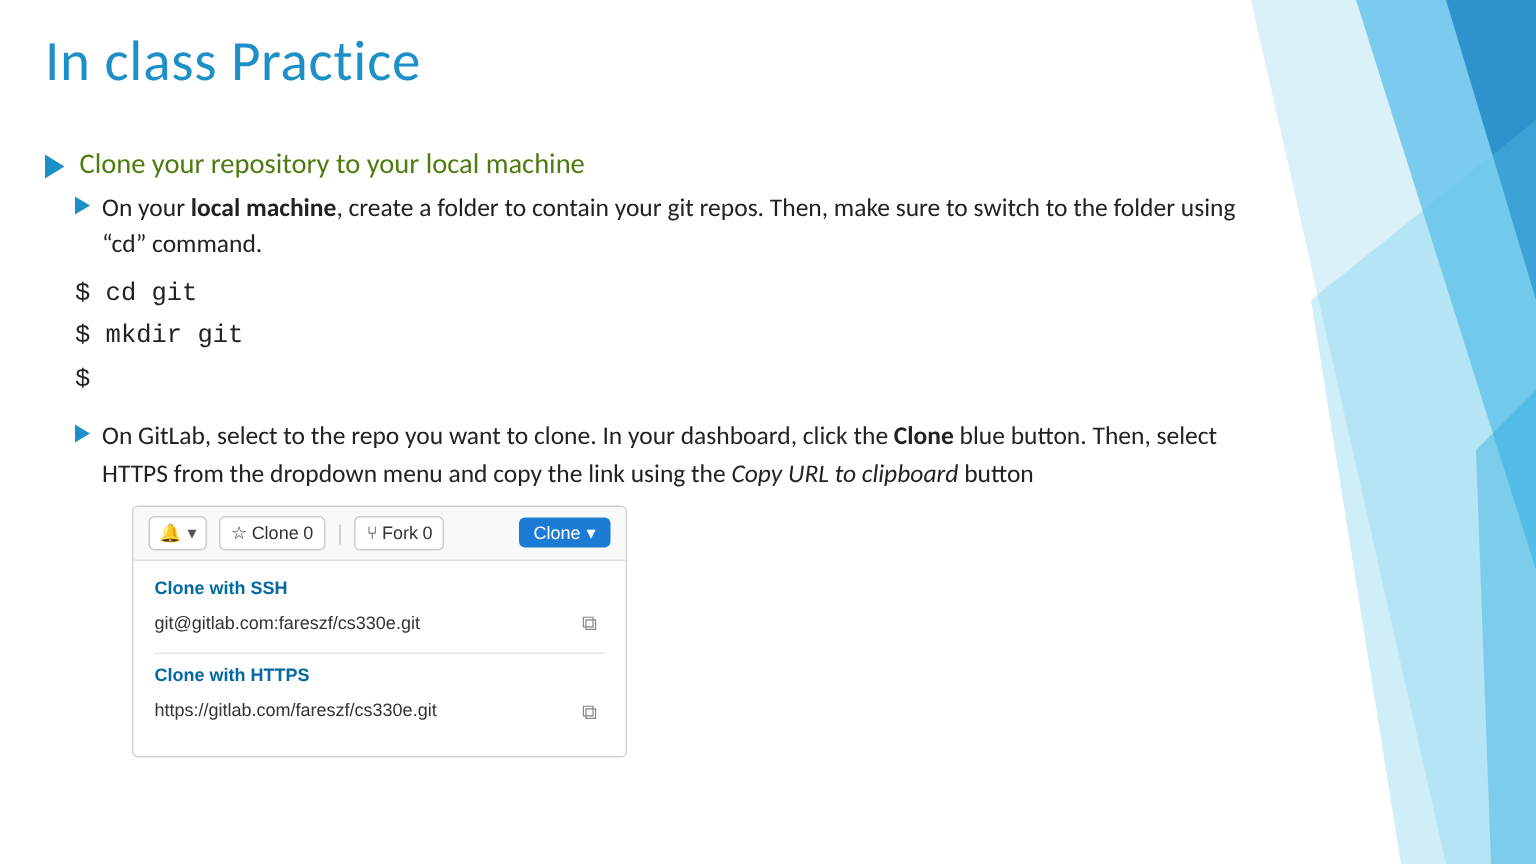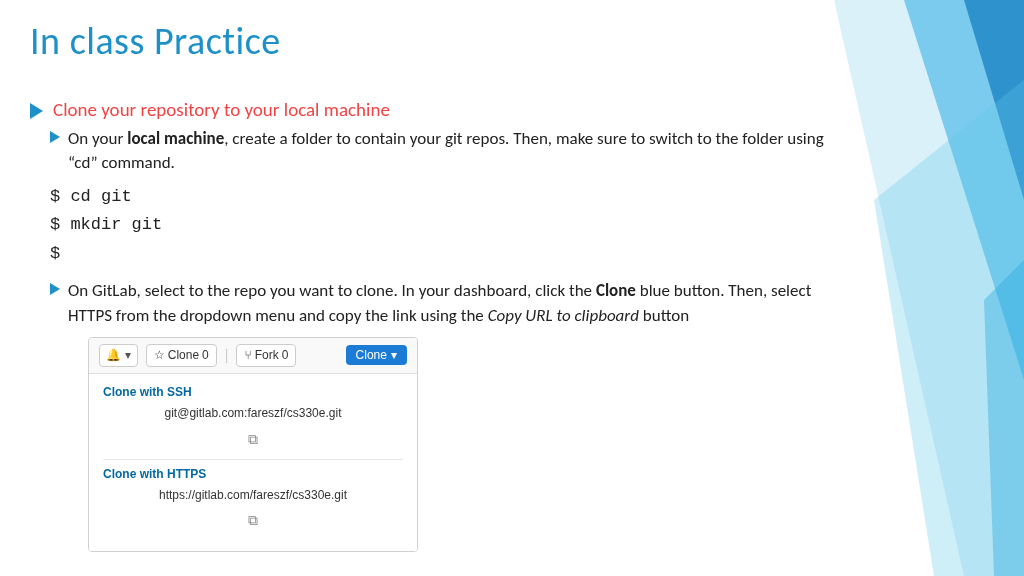--- a/index.html
+++ b/index.html
@@ -44,21 +44,21 @@
     .main-list {
       list-style: none;
       padding: 0;
     }
 
     .main-list > li {
       display: flex;
       align-items: flex-start;
       margin-bottom: 6px;
       font-size: 19px;
-      color: #ef4444;
+      color: #4d7c0f;
     }
 
     .arrow-main {
       display: inline-block;
       width: 0;
       height: 0;
       border-top: 8px solid transparent;
       border-bottom: 8px solid transparent;
       border-left: 13px solid #1e90c8;
       margin-top: 5px;
@@ -183,21 +183,20 @@
       color: #0369a1;
       font-weight: 600;
       margin-bottom: 4px;
     }
 
     .clone-url-row {
       display: flex;
       align-items: center;
       gap: 6px;
       margin-bottom: 10px;
-      flex-direction: column;
     }
 
     .clone-url {
       font-size: 12px;
       color: #333;
       flex: 1;
     }
 
     .copy-icon {
       width: 20px;

